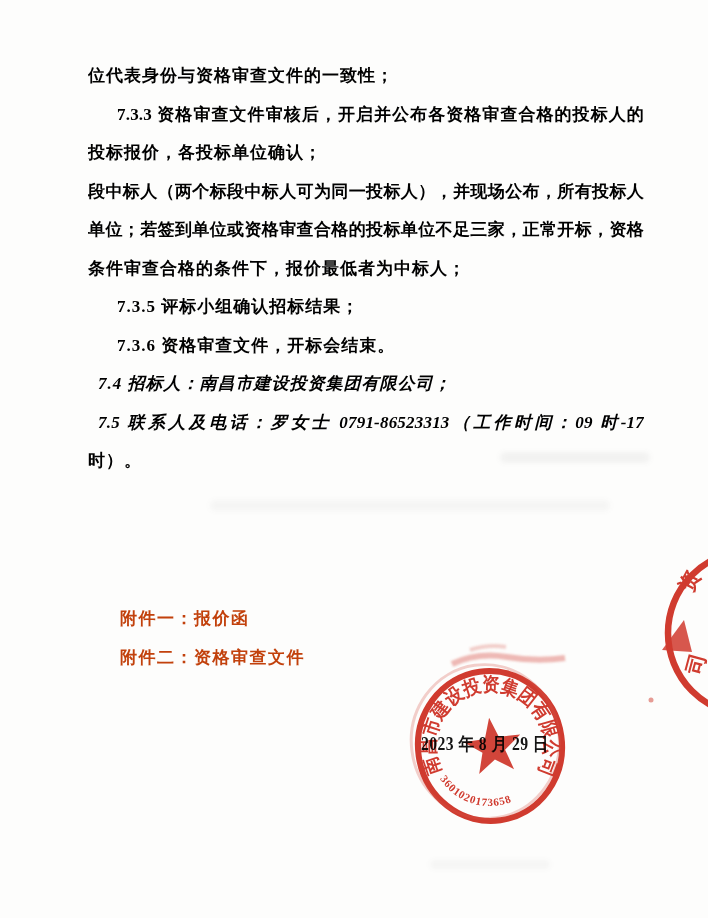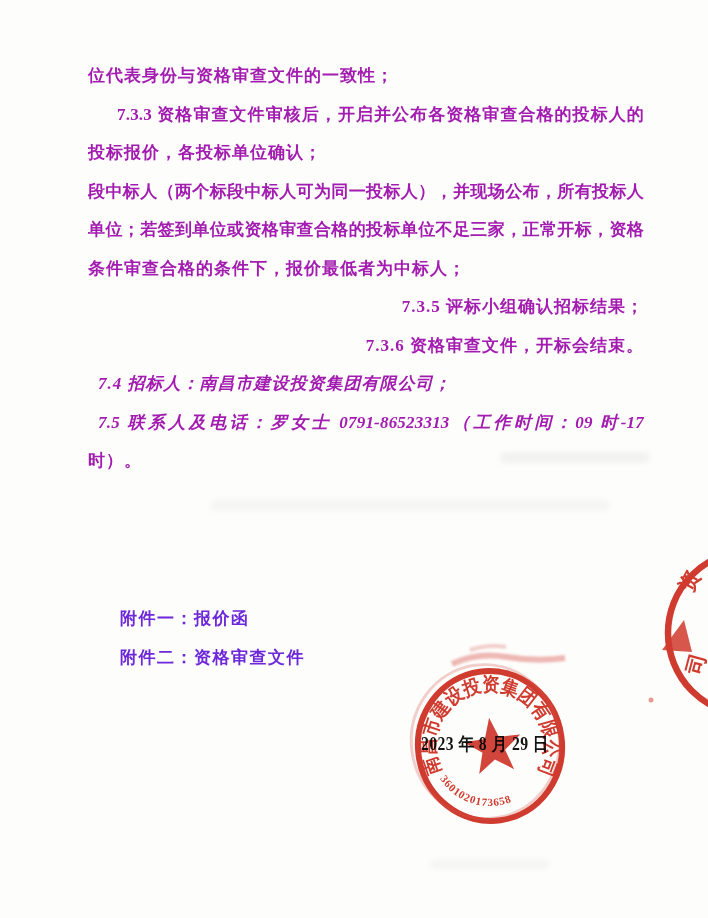--- a/index.html
+++ b/index.html
@@ -5,35 +5,35 @@
   html,body{margin:0;padding:0;}
   body{width:708px;height:918px;overflow:hidden;background:#ffffff;}
   .page{
     position:relative;width:708px;height:918px;overflow:hidden;
     background:#fdfdfc;
     font-family:"Liberation Serif","DejaVu Serif",serif;
   }
   
   .doc{
     position:absolute;left:88px;top:57px;width:556px;
-    font-size:17px;font-weight:600;color:#a21caf;
+    font-size:17px;font-weight:600;color:#000000;
     letter-spacing:1px;
   }
   .line{
     height:38.5px;line-height:38.5px;white-space:nowrap;overflow:hidden;
   }
   .line.fill{
     white-space:normal;text-align:justify;text-align-last:justify;
     letter-spacing:.2px;
   }
-  .ind2{padding-left:29px;text-align:right;}
+  .ind2{padding-left:29px;}
   .ind1{padding-left:10px;font-style:italic;}
   .attach{
     position:absolute;left:88px;top:600px;width:420px;
-    font-size:17px;font-weight:700;color:#6d28d9;letter-spacing:1.5px;
+    font-size:17px;font-weight:700;color:#c2410c;letter-spacing:1.5px;
   }
   .attach .line{padding-left:32px;}
   
   .stamp-date{
     position:absolute;left:421px;top:732px;width:150px;height:24px;
     font-size:18px;font-weight:600;color:#141414;white-space:nowrap;
     transform:scaleX(.87);transform-origin:left center;
     letter-spacing:.5px;z-index:3;
   }
   

